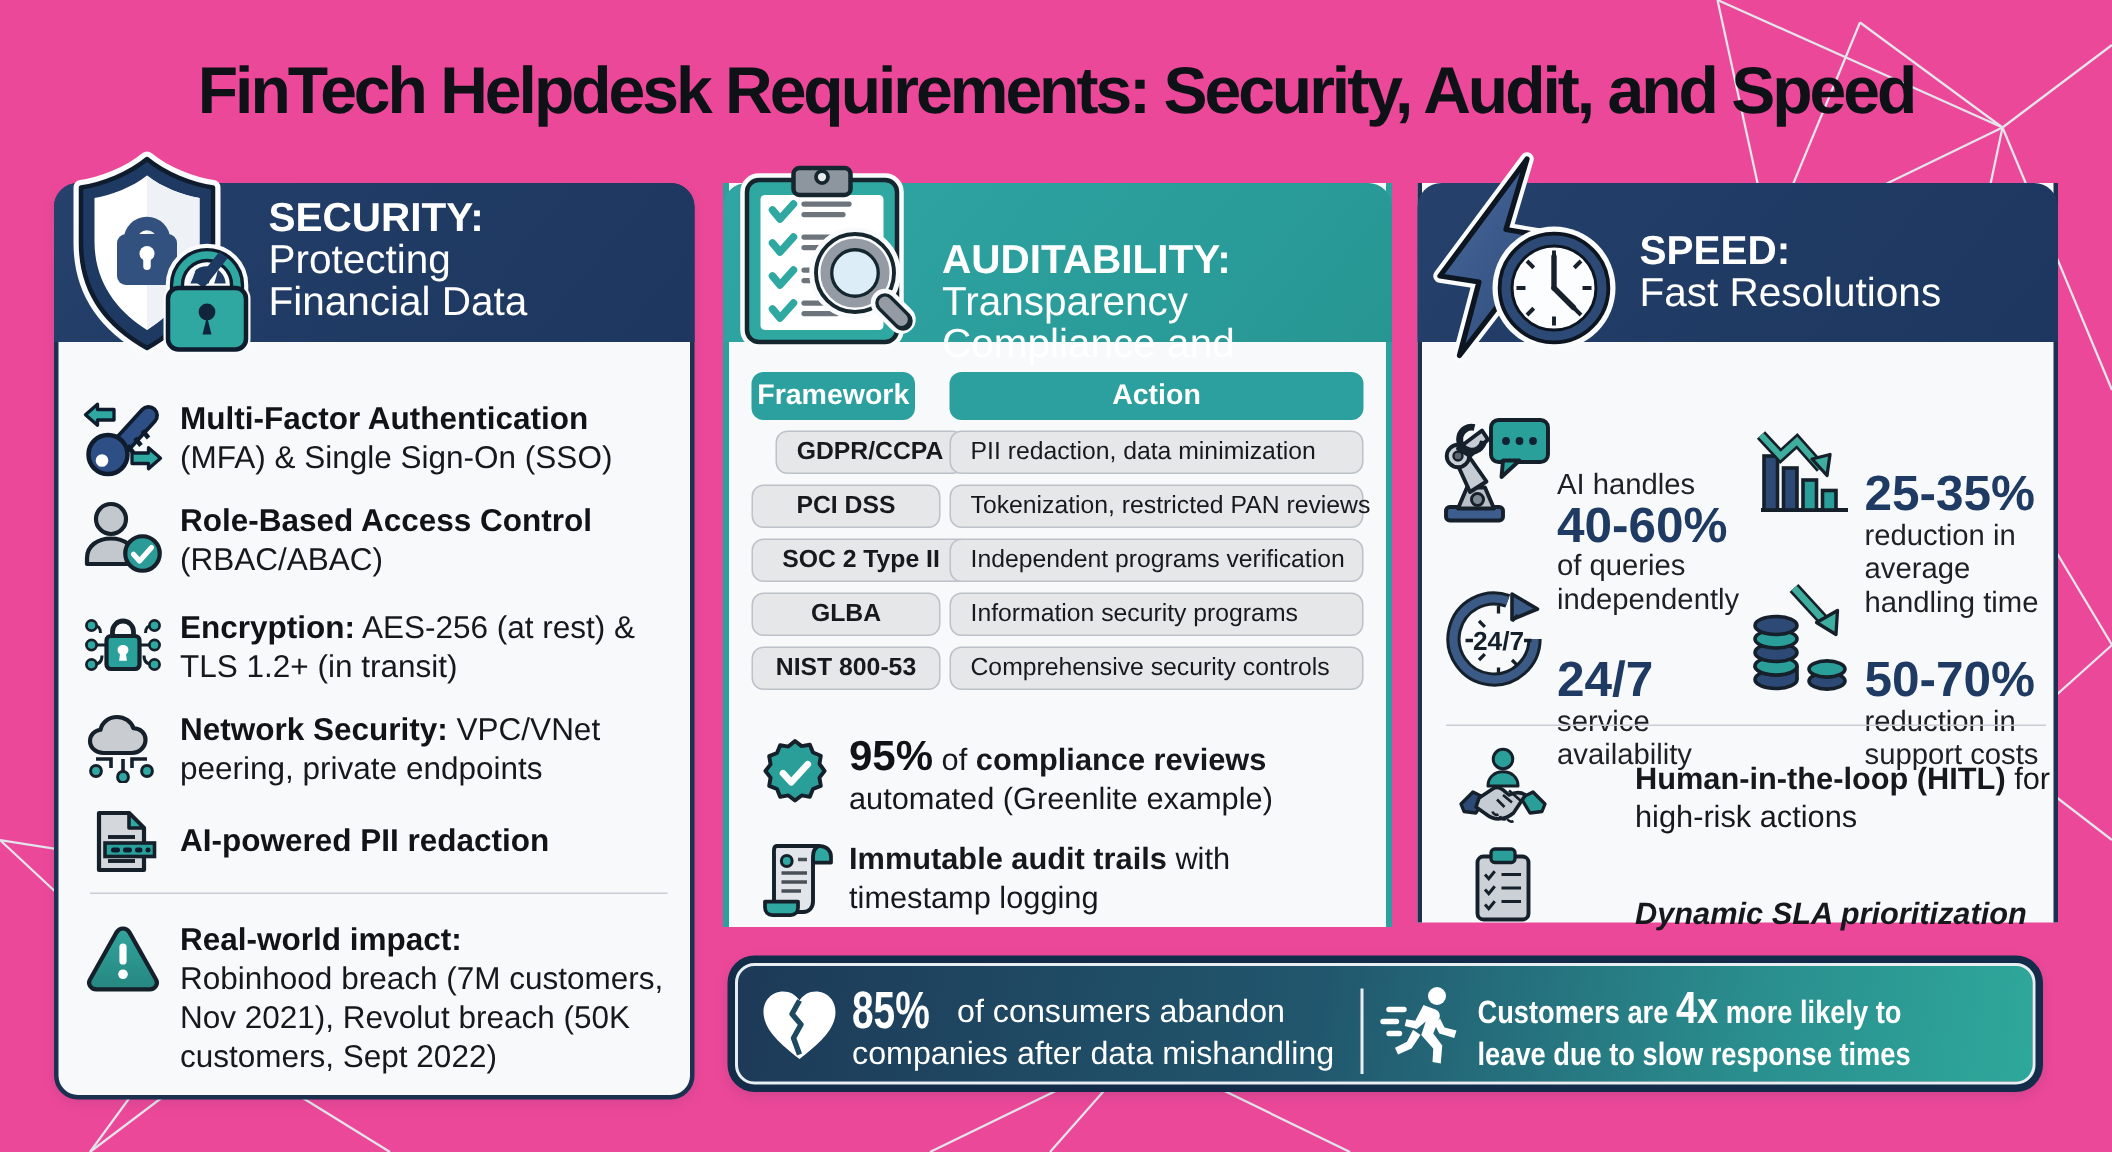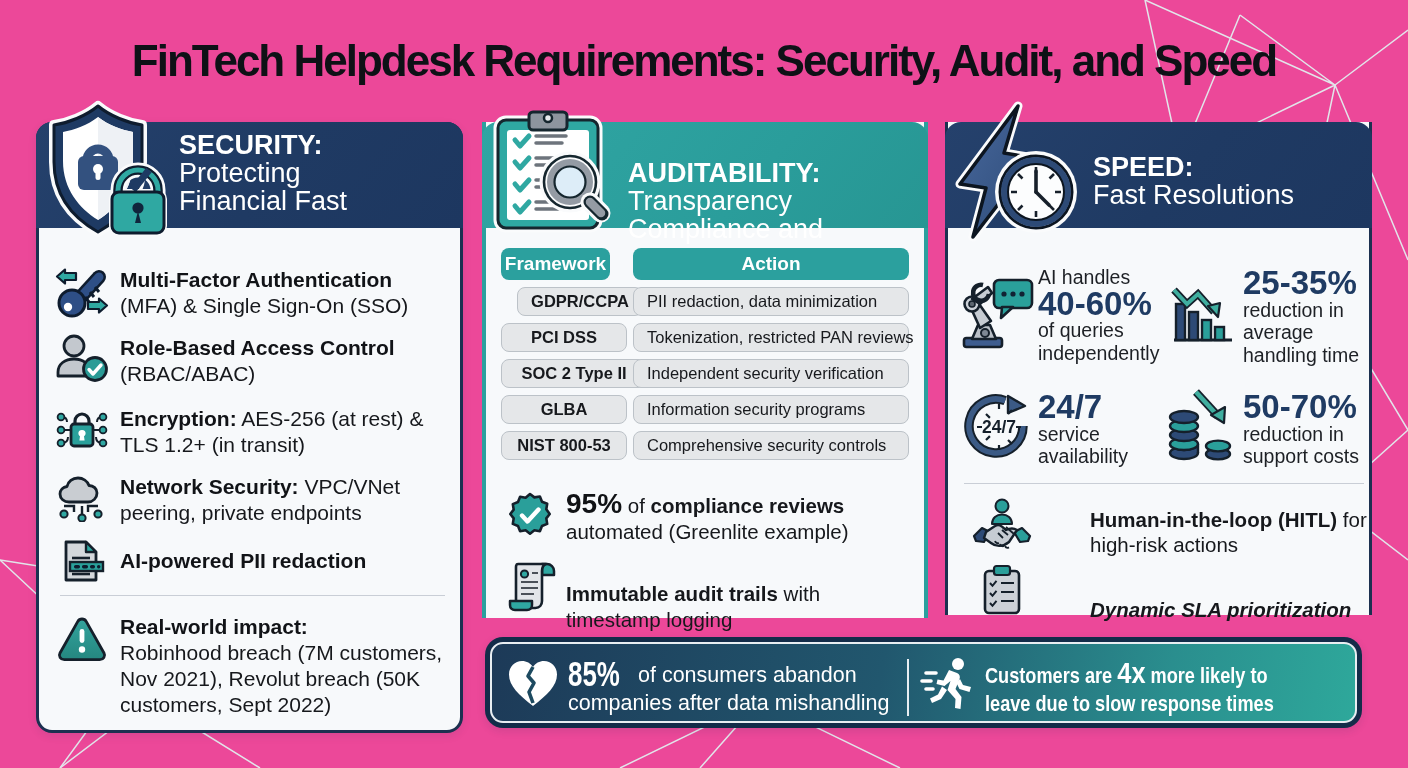--- a/index.html
+++ b/index.html
@@ -39,21 +39,21 @@
         font-size:16.5px; color:#17191d; display:flex; align-items:center; white-space:nowrap; }
   .tdl { justify-content:center; font-weight:700; }
   .tda { padding-left:13px; }
 
   
   .mi { position:absolute; left:566px; font-size:20.5px; color:#16181c; line-height:26px; }
   .mi b { font-weight:700; }
   .big95 { font-size:28px; font-weight:700; color:#101215; }
 
   
-  .stat { position:absolute; color:#1d2025; font-size:19.5px; line-height:22.5px; }
+  .stat { position:absolute; color:#1d2025; font-size:19.5px; line-height:22.5px;margin-top:46px; }
   .statnum { font-size:33px; font-weight:700; color:#1f3b63; line-height:30px; }
   .sep3 { position:absolute; left:964px; top:483px; width:400px; height:1px; background:#c9ced6; }
   .ri { position:absolute; left:1042px; font-size:20.5px; color:#16181c; line-height:25px;margin-left:48px; }
   .ri b { font-weight:700; }
 
   
   .banner { position:absolute; left:485px; top:637px; width:877px; height:91px;
             border-radius:18px; background:#132c49; box-shadow:0 3px 8px rgba(25,45,75,0.12); }
   .banner-in { position:absolute; left:5px; top:5px; right:5px; bottom:5px;
                border:2px solid #e8eef2; border-radius:13px;
@@ -79,21 +79,21 @@
   </svg>
 
   <div class="title">FinTech Helpdesk Requirements: Security, Audit, and Speed</div>
 
   <div class="c1">
     <div class="c1hdr"></div>
   </div>
   <div class="abs" style="left:179px;top:131px;">
     <div class="hline1">SECURITY:</div>
     <div class="hline2">Protecting</div>
-    <div class="hline2">Financial Fast</div>
+    <div class="hline2">Financial Data</div>
   </div>
 
   <svg class="abs" style="left:36px;top:100px;" width="182" height="142" viewBox="0 0 182 142">
     <g>
       <path d="M62 6 C74 16 92 23 106 25 L106 62 C106 96 87 118 62 132 C37 118 18 96 18 62 L18 25 C32 23 50 16 62 6 Z" fill="#1e3a63" stroke="#fafbfc" stroke-width="10" stroke-linejoin="round"></path>
       <path d="M62 6 C74 16 92 23 106 25 L106 62 C106 96 87 118 62 132 C37 118 18 96 18 62 L18 25 C32 23 50 16 62 6 Z" fill="#1e3a63" stroke="#0e1c2e" stroke-width="3" stroke-linejoin="round"></path>
       <path d="M62 17 C72 25 86 30 97 32 L97 61 C97 89 81 108 62 120 C43 108 27 89 27 61 L27 32 C38 30 52 25 62 17 Z" fill="#ffffff"></path>
       <path d="M62 17 C72 25 86 30 97 32 L97 61 C97 89 81 108 62 120 L62 17 Z" fill="#eef1f5"></path>
       <path d="M62 46 m-11 14 a11 11 0 0 1 22 0" fill="none" stroke="#33517f" stroke-width="9"></path>
       <rect x="42" y="56" width="40" height="34" rx="6" fill="#33517f"></rect>
@@ -236,21 +236,21 @@
     </g>
   </svg>
   <div class="th" style="left:501px;top:248px;width:109px;height:32px;">Framework</div>
   <div class="th" style="left:633px;top:248px;width:276px;height:32px;">Action</div>
 
   <div class="td tdl" style="left:501px;top:287px;width:126px;height:29px;margin-left:16px;">GDPR/CCPA</div>
   <div class="td tda" style="left:633px;top:287px;width:276px;height:29px;">PII redaction, data minimization</div>
   <div class="td tdl" style="left:501px;top:323px;width:126px;height:29px;">PCI DSS</div>
   <div class="td tda" style="left:633px;top:323px;width:276px;height:29px;">Tokenization, restricted PAN reviews</div>
   <div class="td tdl" style="left:501px;top:359px;width:146px;height:29px;">SOC 2 Type II</div>
-  <div class="td tda" style="left:633px;top:359px;width:276px;height:29px;">Independent security verification</div>
+  <div class="td tda" style="left:633px;top:359px;width:276px;height:29px;">Independent programs verification</div>
   <div class="td tdl" style="left:501px;top:395px;width:126px;height:29px;">GLBA</div>
   <div class="td tda" style="left:633px;top:395px;width:276px;height:29px;">Information security programs</div>
   <div class="td tdl" style="left:501px;top:431px;width:126px;height:29px;">NIST 800-53</div>
   <div class="td tda" style="left:633px;top:431px;width:276px;height:29px;">Comprehensive security controls</div>
 
   <svg class="abs" style="left:506px;top:490px;" width="48" height="48" viewBox="0 0 48 48">
     <path d="M24 2 l4.4 3.4 5.5 -0.9 2.1 5.2 5.2 2.1 -0.9 5.5 L43.7 22 l-3.4 4.4 0.9 5.5 -5.2 2.1 -2.1 5.2 -5.5 -0.9 L24 41.7 l-4.4 -3.4 -5.5 0.9 -2.1 -5.2 -5.2 -2.1 0.9 -5.5 L4.3 22 l3.4 -4.4 -0.9 -5.5 5.2 -2.1 2.1 -5.2 5.5 0.9 Z" fill="#2a9f9a" stroke="#15202b" stroke-width="2.6" stroke-linejoin="round" transform="translate(0,2)"></path>
     <path d="M16 23.5 l5.5 6 11 -12" fill="none" stroke="#ffffff" stroke-width="4.4" stroke-linecap="round" stroke-linejoin="round" transform="translate(0,2)"></path>
   </svg>
   <div class="mi" style="top:491px;"><span class="big95">95%</span> of <b>compliance reviews</b><br>automated (Greenlite example)</div>
@@ -259,21 +259,21 @@
     <g>
       <path d="M36 4 h5 a7 7 0 0 1 7 7 v4 h-12 Z" fill="#2fa8a2" stroke="#15202b" stroke-width="2.5" stroke-linejoin="round"></path>
       <path d="M12 4 H40 c-2.5 1 -4 3.5 -4 7 V41 c0 4 -2.5 7 -6.5 7 H10 V11 c0 -4 -0.5 -7 2 -7 Z" fill="#e2e5e9" stroke="#15202b" stroke-width="2.6" stroke-linejoin="round"></path>
       <circle cx="18.5" cy="14" r="3.6" fill="#2fa8a2" stroke="#15202b" stroke-width="2"></circle>
       <g stroke="#4a5058" stroke-width="2.2">
         <path d="M26 13 h6 M15 22 h17 M15 28 h17 M15 34 h13"></path>
       </g>
       <path d="M4 41 h22 v4 c0 3 -2 5 -5 5 H9 c-3 0 -5 -2 -5 -5 Z" fill="#2fa8a2" stroke="#15202b" stroke-width="2.5" stroke-linejoin="round"></path>
     </g>
   </svg>
-  <div class="mi" style="top:581px;"><b>Immutable audit trails</b> with<br>timestamp logging</div>
+  <div class="mi" style="top:560px;"><b>Immutable audit trails</b> with<br>timestamp logging</div>
 
   <div class="c3">
     <div class="c3hdr"></div>
   </div>
   <div class="abs" style="left:1093px;top:153px;">
     <div class="hline1">SPEED:</div>
     <div class="hline2">Fast Resolutions</div>
   </div>
 
   <svg class="abs" style="left:946px;top:100px;" width="148" height="146" viewBox="0 0 148 146">

